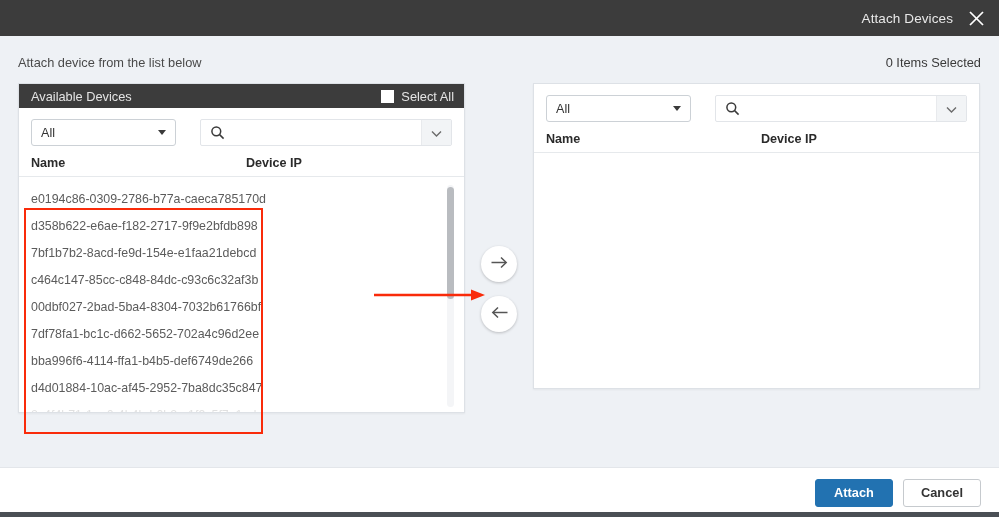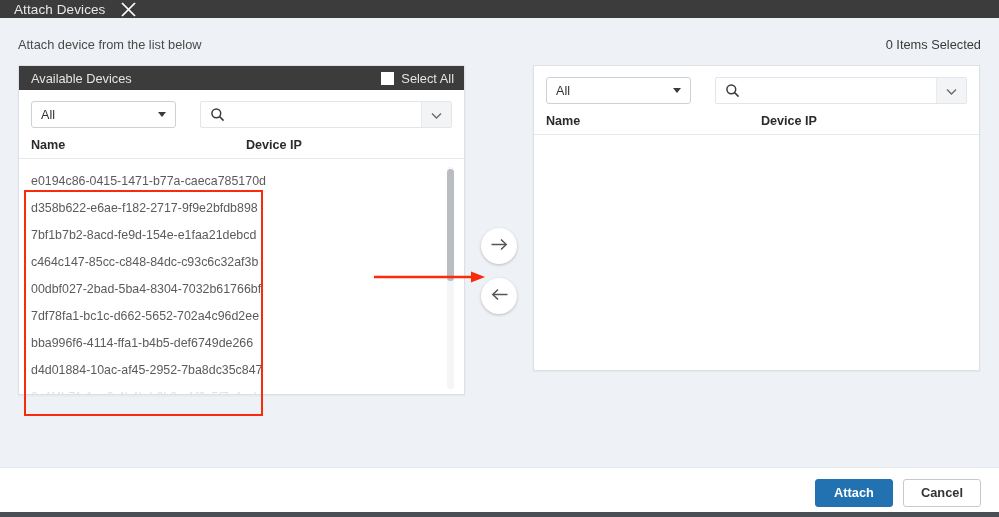--- a/index.html
+++ b/index.html
@@ -15,25 +15,25 @@
     position: relative;
     width: 999px;
     height: 517px;
     background: #eef1f5;
     display: flex;
     flex-direction: column;
   }
 
   
   .titlebar {
-    height: 18px;
+    height: 36px;
     background: #3c3c3c;
     display: flex;
     align-items: center;
-    justify-content: flex-start;
+    justify-content: flex-end;
     padding: 0 0 0 14px;
     flex: 0 0 auto;
   }
   .titlebar-title {
     color: #e8e8e8;
     font-size: 13.5px;
     letter-spacing: .1px;
   }
   .close-btn {
     width: 46px; height: 30px;
@@ -370,21 +370,21 @@
         </div>
 
         <div class="col-headers">
           <span class="col-name">Name</span>
           <span class="col-ip">Device IP</span>
         </div>
 
         <div class="list-wrap">
           <div class="list" id="available-list">
               <div class="list-row">
-                <span class="row-name">e0194c86-0415-1471-b77a-caeca785170d</span>
+                <span class="row-name">e0194c86-0309-2786-b77a-caeca785170d</span>
                 <span class="row-ip"></span>
               </div>
               <div class="list-row">
                 <span class="row-name">d358b622-e6ae-f182-2717-9f9e2bfdb898</span>
                 <span class="row-ip"></span>
               </div>
               <div class="list-row">
                 <span class="row-name">7bf1b7b2-8acd-fe9d-154e-e1faa21debcd</span>
                 <span class="row-ip"></span>
               </div>

